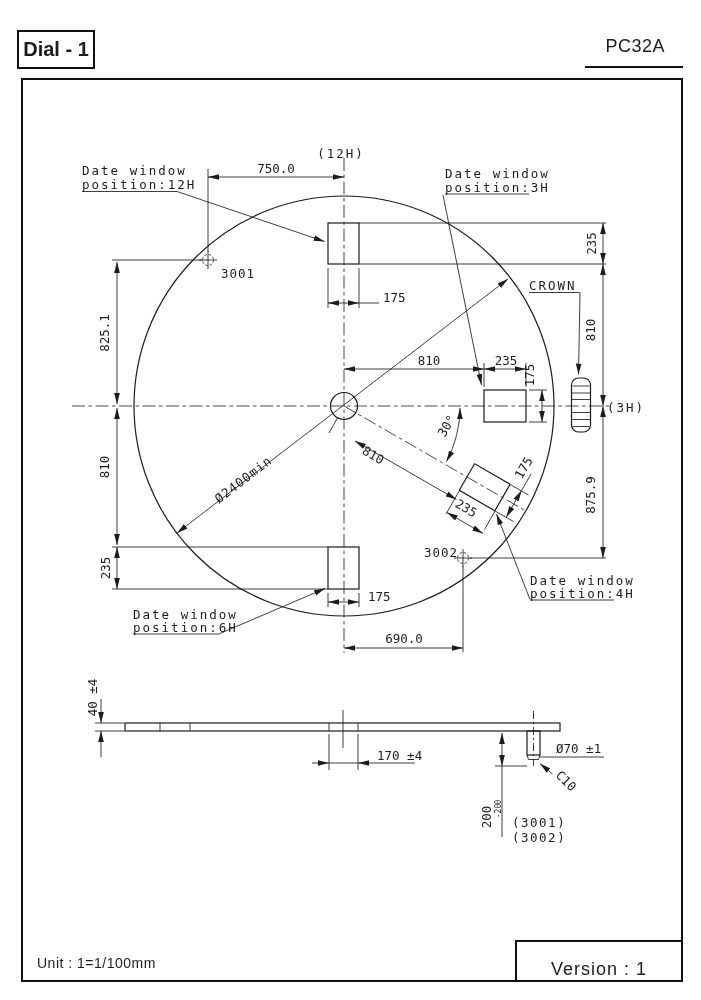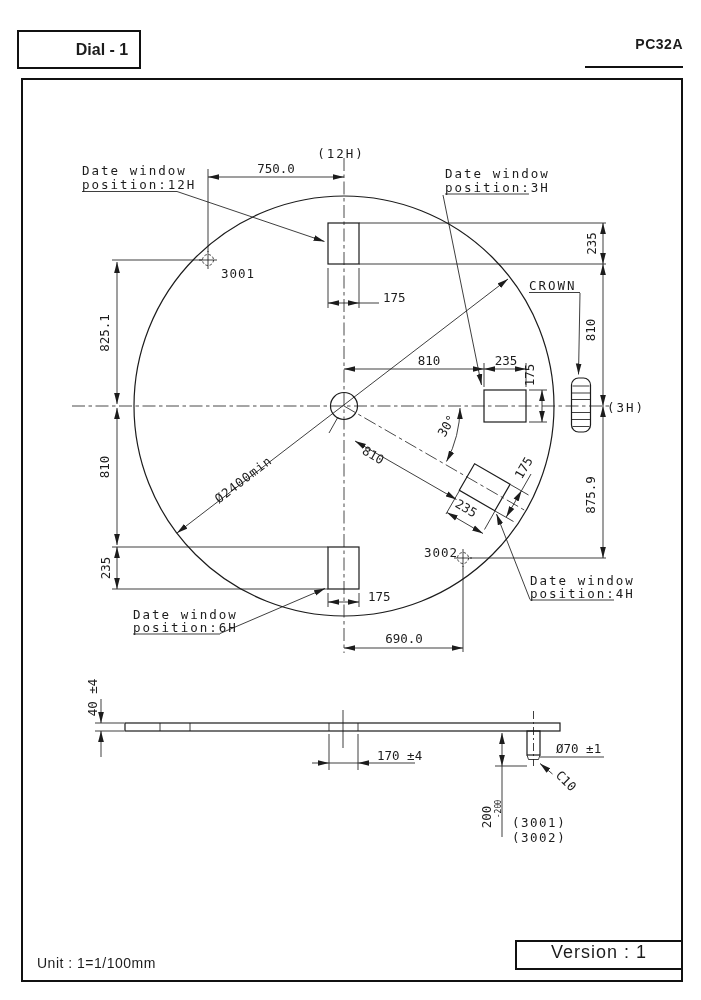--- a/index.html
+++ b/index.html
@@ -1,28 +1,28 @@
 <!DOCTYPE html>
 <html><head>
 <meta charset="utf-8">
 <style>
   html,body{margin:0;padding:0;background:#fff;}
   #page{position:relative;width:701px;height:1000px;background:#fff;overflow:hidden;
         font-family:"Liberation Sans",sans-serif;color:#1c1c1c;}
   .box-title{position:absolute;left:17px;top:30px;width:74px;height:35px;border:2.4px solid #111;
-             display:flex;align-items:center;justify-content:center;font-weight:bold;font-size:16px;
-             font-family:"Liberation Sans",sans-serif;background:#fff;padding-left:46px;}
-  .part-no{position:absolute;left:585px;top:36px;width:98px;height:27px;text-align:right;
-           font-weight:bold;font-size:14px;letter-spacing:.5px;}
+             display:flex;align-items:center;justify-content:center;font-weight:bold;font-size:20px;
+             font-family:"Liberation Sans",sans-serif;background:#fff;}
+  .part-no{position:absolute;left:567px;top:36px;width:98px;height:27px;text-align:right;
+           font-weight:normal;font-size:18px;letter-spacing:.5px;}
   .part-underline{position:absolute;left:585px;top:66px;width:98px;height:0;border-top:2.6px solid #111;}
   .frame{position:absolute;left:21px;top:78px;width:662px;height:904px;border:2.4px solid #111;
          box-sizing:border-box;background:#fff;}
   .unit-note{position:absolute;left:37px;top:955px;font-size:14px;letter-spacing:.5px;}
-  .version-box{position:absolute;left:515px;top:940px;width:168px;height:30px;border:2.4px solid #111;
-               box-sizing:border-box;background:#fff;display:flex;align-items:flex-start;justify-content:center;
+  .version-box{position:absolute;left:515px;top:940px;width:168px;height:42px;border:2.4px solid #111;
+               box-sizing:border-box;background:#fff;display:flex;align-items:flex-end;justify-content:center;
                font-size:18px;letter-spacing:1px;}
   svg{position:absolute;left:0;top:0;}
   svg text{font-family:"DejaVu Sans Mono","Liberation Mono",monospace;fill:#1c1c1c;}
   .dim{font-size:12.5px;}
   .lbl{font-size:12.5px;letter-spacing:2px;}
   .sm{font-size:8px;}
   .ln{stroke:#1c1c1c;stroke-width:.85;fill:none;}
   .shape{stroke:#1c1c1c;stroke-width:1.2;fill:none;}
   .cl{stroke:#1c1c1c;stroke-width:.8;fill:none;stroke-dasharray:13 3.5 3.5 3.5;}
 </style>

